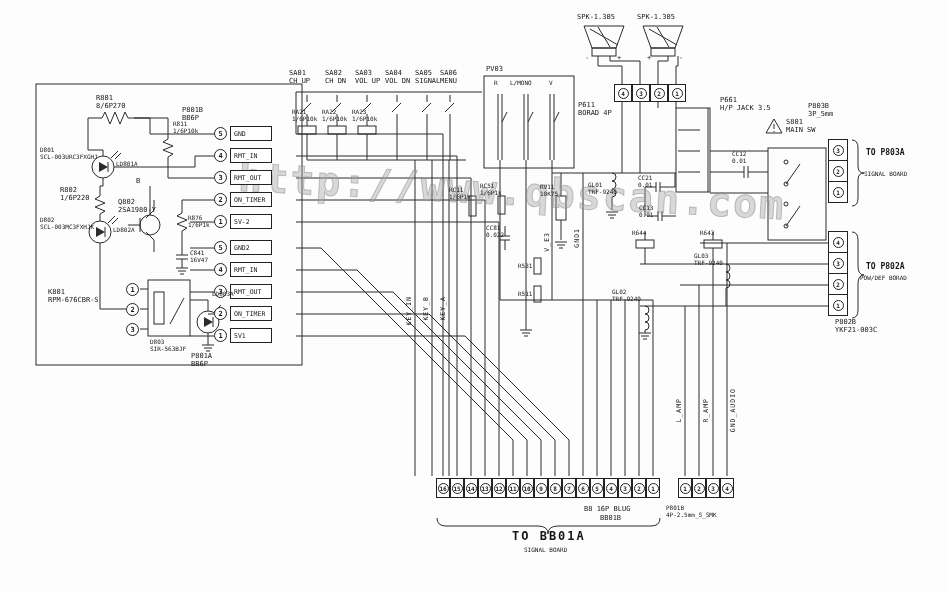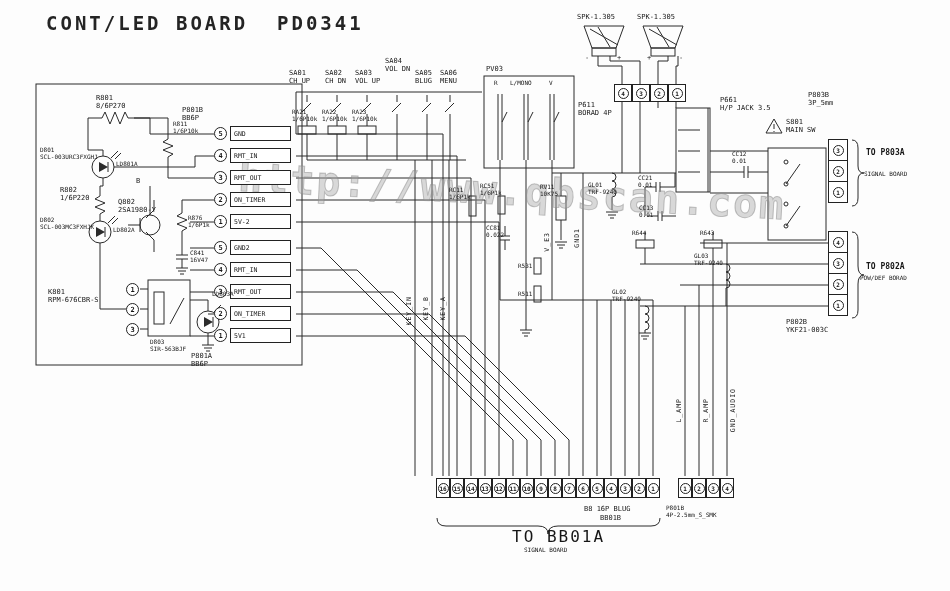--- a/index.html
+++ b/index.html
@@ -5,36 +5,36 @@
   html,body{margin:0;padding:0;background:#ddd;}
   .canvas{position:relative;width:950px;height:591px;background:#fdfdfd;overflow:hidden;
           font-family:"DejaVu Sans Mono",monospace;color:#161616;}
   svg.wires{position:absolute;left:0;top:0;}
   svg.wires path, svg.wires rect, svg.wires line, svg.wires circle, svg.wires polygon{
       stroke:#2b2b2b;fill:none;stroke-width:1;}
   svg.wires .fill{fill:#2b2b2b;stroke:none;}
   .lbl{position:absolute;font-size:7px;line-height:8px;white-space:pre;}
   .lbl.s6{font-size:6px;line-height:7px;}
   .lbl.s8{font-size:8px;line-height:9px;font-weight:bold;}
-  .lbl.s12{font-size:16px;line-height:13px;font-weight:normal;letter-spacing:2px;}
+  .lbl.s12{font-size:12px;line-height:13px;font-weight:bold;letter-spacing:2px;}
   .title{position:absolute;left:46px;top:12px;font-size:19px;font-weight:600;
          letter-spacing:3px;color:#242424;white-space:pre;}
   .watermark{position:absolute;left:238px;top:168px;font-size:40px;font-weight:700;
          letter-spacing:2px;color:rgba(165,165,165,0.42);transform:rotate(3deg);
          white-space:nowrap;-webkit-text-stroke:1px rgba(140,140,140,.5);}
   .vtext{position:absolute;writing-mode:vertical-rl;transform:rotate(180deg);
          font-size:6.5px;letter-spacing:1px;white-space:nowrap;}
   .pin{box-sizing:border-box;display:inline-flex;align-items:center;justify-content:center;
        width:13px;height:13px;border:1.3px solid #222;border-radius:50%;
        font-size:7px;font-weight:bold;background:#fff;flex:none;}
   .pin.sm{width:11px;height:11px;font-size:6px;border-width:1px;}
   .pin.abs{position:absolute;}
   .vconn{position:absolute;}
   .vrow{display:flex;align-items:center;margin-bottom:7px;}
-  .vrow .cell{box-sizing:border-box;margin-left:3px;border:1px solid #222;height:15px;width:61px;
+  .vrow .cell{box-sizing:border-box;margin-left:3px;border:1px solid #222;height:15px;width:42px;
        display:flex;align-items:center;padding-left:3px;font-size:6.5px;background:#fff;}
   .sconn{position:absolute;display:flex;flex-direction:column;}
   .scell{box-sizing:border-box;width:20px;height:22px;border:1px solid #222;margin-top:-1px;
        display:flex;align-items:center;justify-content:center;background:#fff;}
   .hconn{position:absolute;display:flex;}
   .hcell{box-sizing:border-box;width:14px;height:20px;border:1px solid #222;
        display:flex;align-items:center;justify-content:center;background:#fff;}
   .hcell.w18{width:18px;height:18px;}
 </style>
 </head>
@@ -222,21 +222,20 @@
         <polygon class="fill" points="204,317 204,327 213,322"></polygon>
         <path d="M213,317 L213,327 M214,312 L221,305 M218,314 L224,308"></path>
       </g>
     <path d="M208,333 L208,345 M202,345 L214,345 M204,348 L212,348 M206,351 L210,351"></path>
 
     <path d="M150,134 L214,134 M114,167 L195,167 L195,156 L214,156 M168,178 L214,178 M182,200 L214,200 M190,222 L214,222"></path>
     <path d="M190,248 L214,248 M190,270 L214,270 M190,292 L214,292 M208,314 L214,314 M190,336 L214,336"></path>
   </svg>
 
   <div class="watermark">http://www.qbscan.com</div>
-  <div class="title">CONT/LED BOARD  PD0341</div>
 
   <div class="lbl" style="left:577px;top:13px">SPK-1.305</div>
   <div class="lbl" style="left:637px;top:13px">SPK-1.305</div>
   <div class="lbl" style="left:585px;top:54px">-</div>
   <div class="lbl" style="left:617px;top:54px">+</div>
   <div class="lbl" style="left:647px;top:54px">+</div>
   <div class="lbl" style="left:679px;top:54px">-</div>
 
   <div class="hconn" style="left:614px;top:84px">
     <div class="hcell w18">
@@ -256,24 +255,24 @@
 BORAD 4P</div>
   <div class="lbl" style="left:720px;top:96px">P661
 H/P JACK 3.5</div>
 
   <div class="lbl" style="left:289px;top:69px">SA01
 CH UP</div>
   <div class="lbl" style="left:325px;top:69px">SA02
 CH DN</div>
   <div class="lbl" style="left:355px;top:69px">SA03
 VOL UP</div>
-  <div class="lbl" style="left:385px;top:57px">SA04
+  <div class="lbl" style="left:385px;top:69px">SA04
 VOL DN</div>
   <div class="lbl" style="left:415px;top:69px">SA05
-BLUG</div>
+SIGNAL</div>
   <div class="lbl" style="left:440px;top:69px">SA06
 MENU</div>
   <div class="lbl s6" style="left:292px;top:108px">RA21
 1/6P10k</div>
   <div class="lbl s6" style="left:322px;top:108px">RA22
 1/6P10k</div>
   <div class="lbl s6" style="left:352px;top:108px">RA23
 1/6P10k</div>
 
   <div class="lbl" style="left:486px;top:65px">PV03</div>
@@ -388,21 +387,21 @@
   <div class="vtext" style="left:422px;top:296px">KEY_B</div>
   <div class="vtext" style="left:439px;top:296px">KEY_A</div>
   <div class="vtext" style="left:543px;top:232px">V_E3</div>
   <div class="vtext" style="left:573px;top:228px">GND1</div>
   <div class="vtext" style="left:675px;top:398px">L_AMP</div>
   <div class="vtext" style="left:702px;top:398px">R_AMP</div>
   <div class="vtext" style="left:729px;top:388px">GND_AUDIO</div>
 
   <div class="lbl" style="left:786px;top:118px">S801
 MAIN SW</div>
-  <div class="lbl" style="left:808px;top:91px">P803B
+  <div class="lbl" style="left:808px;top:102px">P803B
 3P_5mm</div>
   <div class="sconn" style="left:828px;top:140px">
     <div class="scell">
         <span class="pin sm">3</span>
       </div>
     <div class="scell">
         <span class="pin sm">2</span>
       </div>
     <div class="scell">
         <span class="pin sm">1</span>
@@ -419,21 +418,21 @@
       </div>
     <div class="scell">
         <span class="pin sm">2</span>
       </div>
     <div class="scell">
         <span class="pin sm">1</span>
       </div>
   </div>
   <div class="lbl s8" style="left:866px;top:262px">TO P802A</div>
   <div class="lbl s6" style="left:860px;top:274px">POW/DEF BORAD</div>
-  <div class="lbl" style="left:786px;top:318px">P802B
+  <div class="lbl" style="left:835px;top:318px">P802B
 YKF21-003C</div>
 
   <div class="hconn" style="left:436px;top:478px">
     <div class="hcell">
         <span class="pin sm">16</span>
       </div>
     <div class="hcell">
         <span class="pin sm">15</span>
       </div>
     <div class="hcell">

